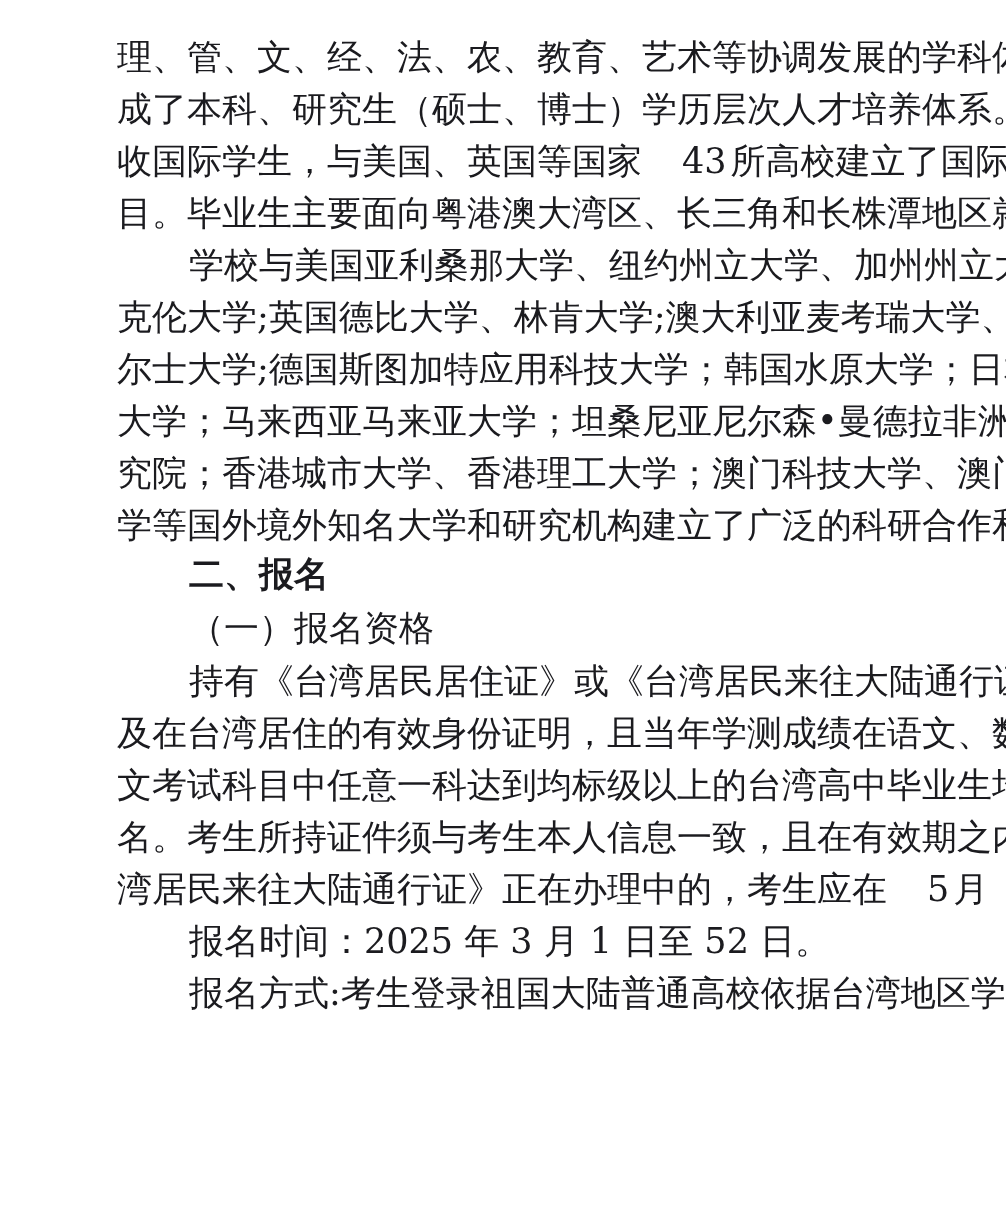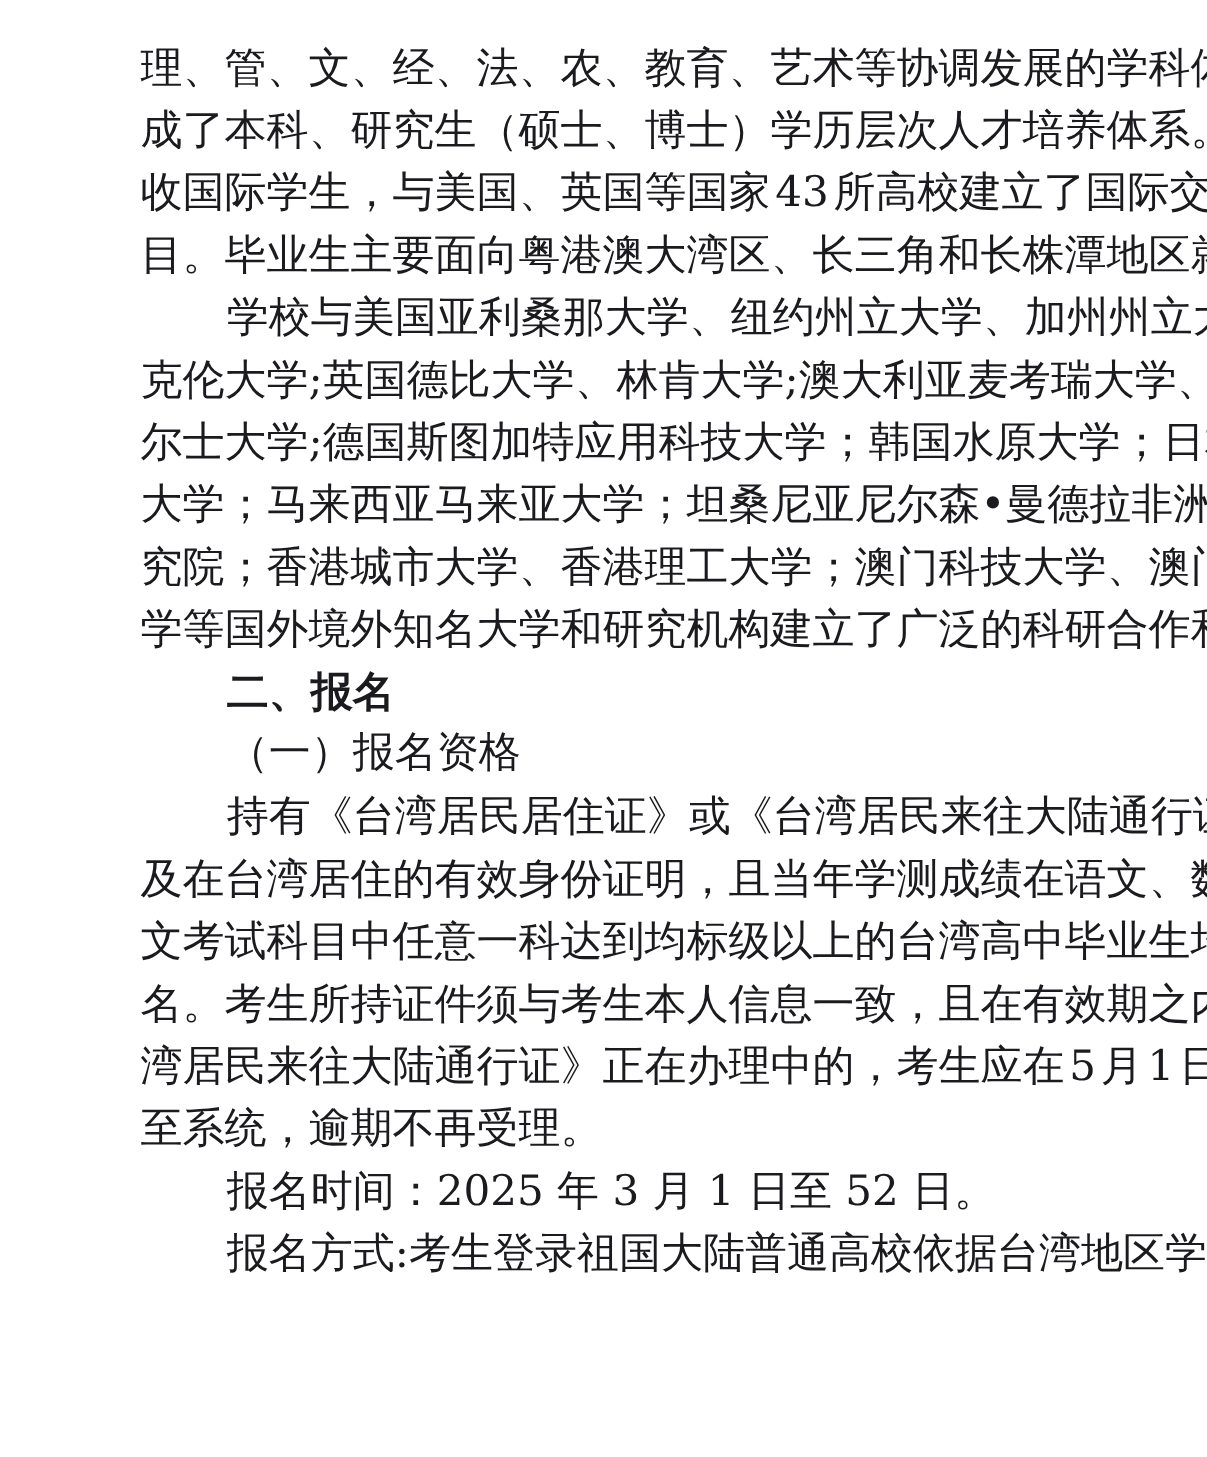--- a/index.html
+++ b/index.html
@@ -67,38 +67,39 @@
 
   
   .heading {
     height: 52px;
     line-height: 52px;
     font-size: 35px;
     font-weight: bold;
     color: #1b1b1f;
     padding-left: 72px;
     white-space: nowrap;
-    font-family: Liberation Serif, serif;
+    font-family: Liberation Mono, monospace;
   }
 
   
   .subheading {
     height: 52px;
     line-height: 52px;
     font-size: 35px;
     color: #1b1b1f;
     padding-left: 72px;
     white-space: nowrap;
-    font-family: Liberation Mono, monospace;
+    font-family: Liberation Serif, serif;
   }
 
   
   .num {
     font-family: "DejaVu Serif", "Liberation Serif", serif;
     padding: 0 4px;
+    margin-left: 36px;
   }
 </style>
 </head>
 <body>
 
 <div id="page">
   <div class="text-column">
 
     <div class="line justify">
         <span>理</span>
@@ -439,20 +440,19 @@
         <span>，</span>
         <span>考</span>
         <span>生</span>
         <span>应</span>
         <span>在</span>
         <span class="num">5</span>
         <span>月</span>
         <span class="num">1</span>
         <span>日</span>
       </div>
-    <div class="line ragged">至系统，逾期不再受理。</div>
 
 
     <div class="line indent ragged">报名时间：2025 年 3 月 1 日至 52 日。</div>
     <div class="line indent ragged">报名方式:考生登录祖国大陆普通高校依据台湾地区学测成绩</div>
 
   </div>
 </div>
 
 </body></html>

